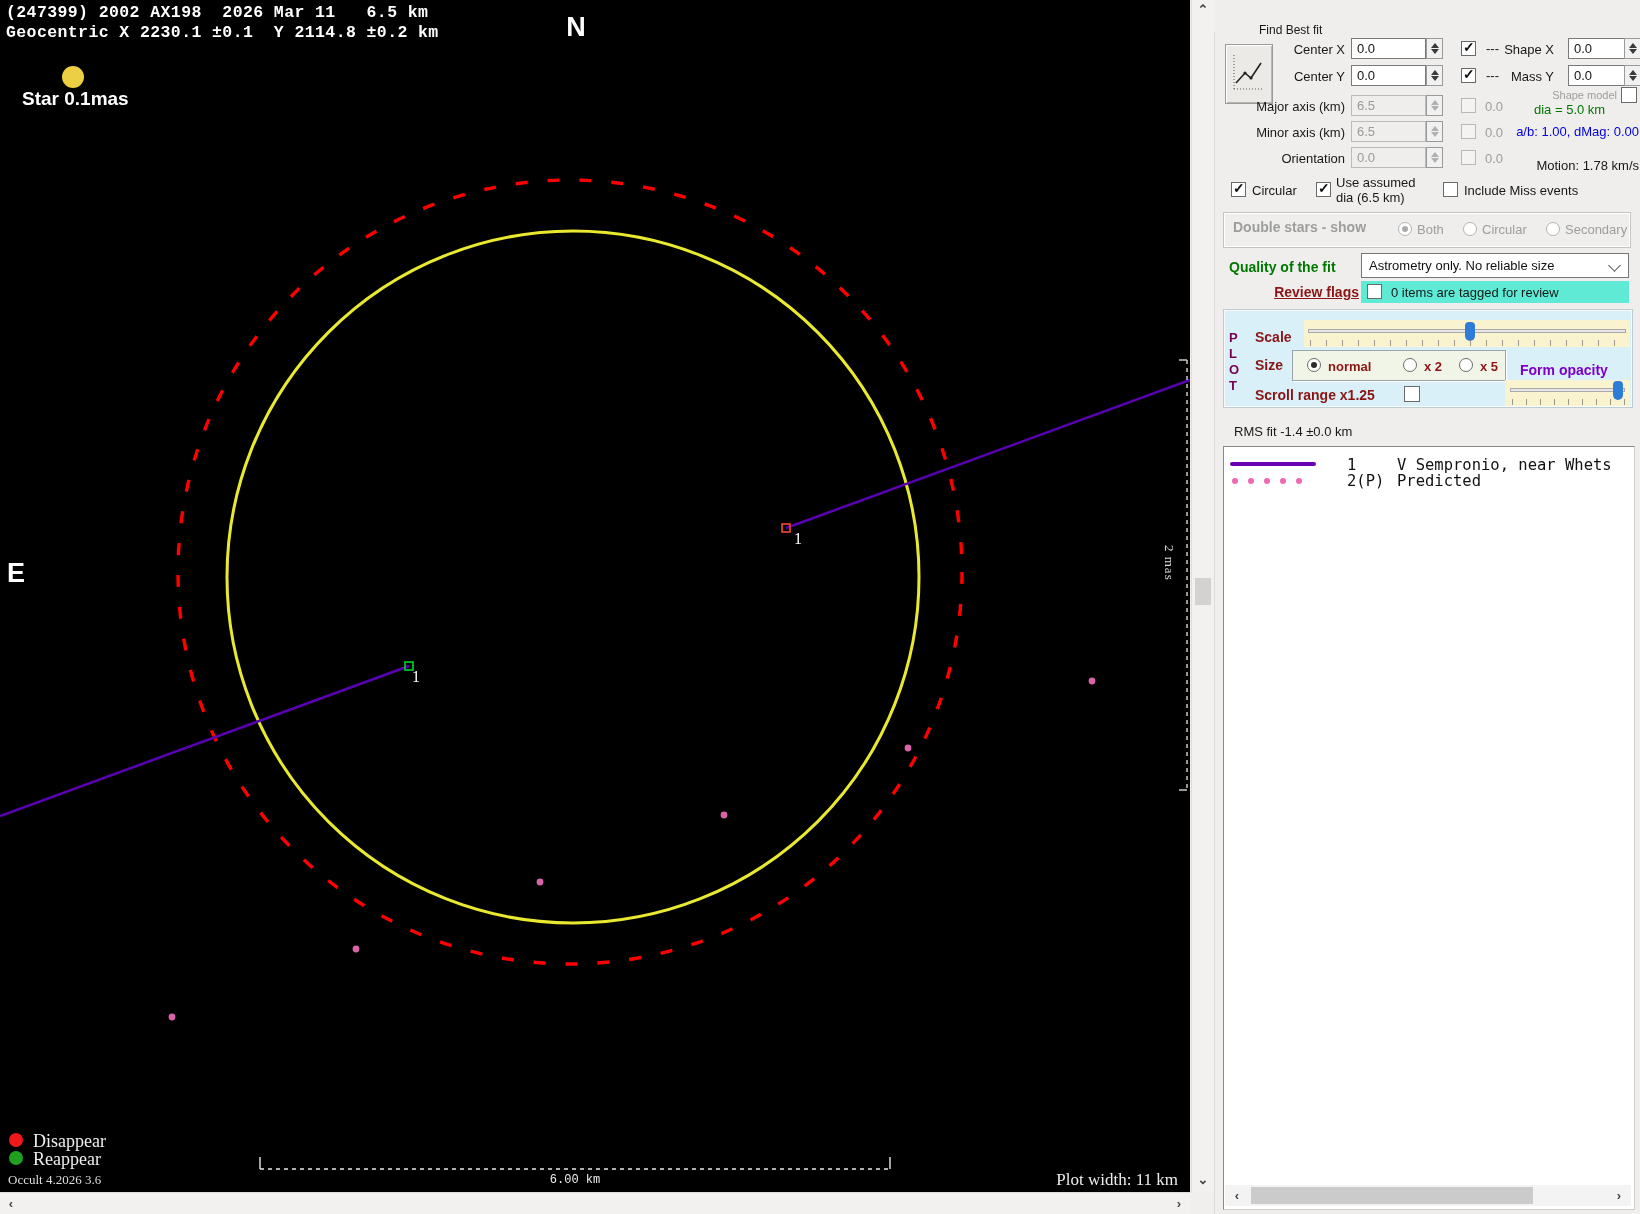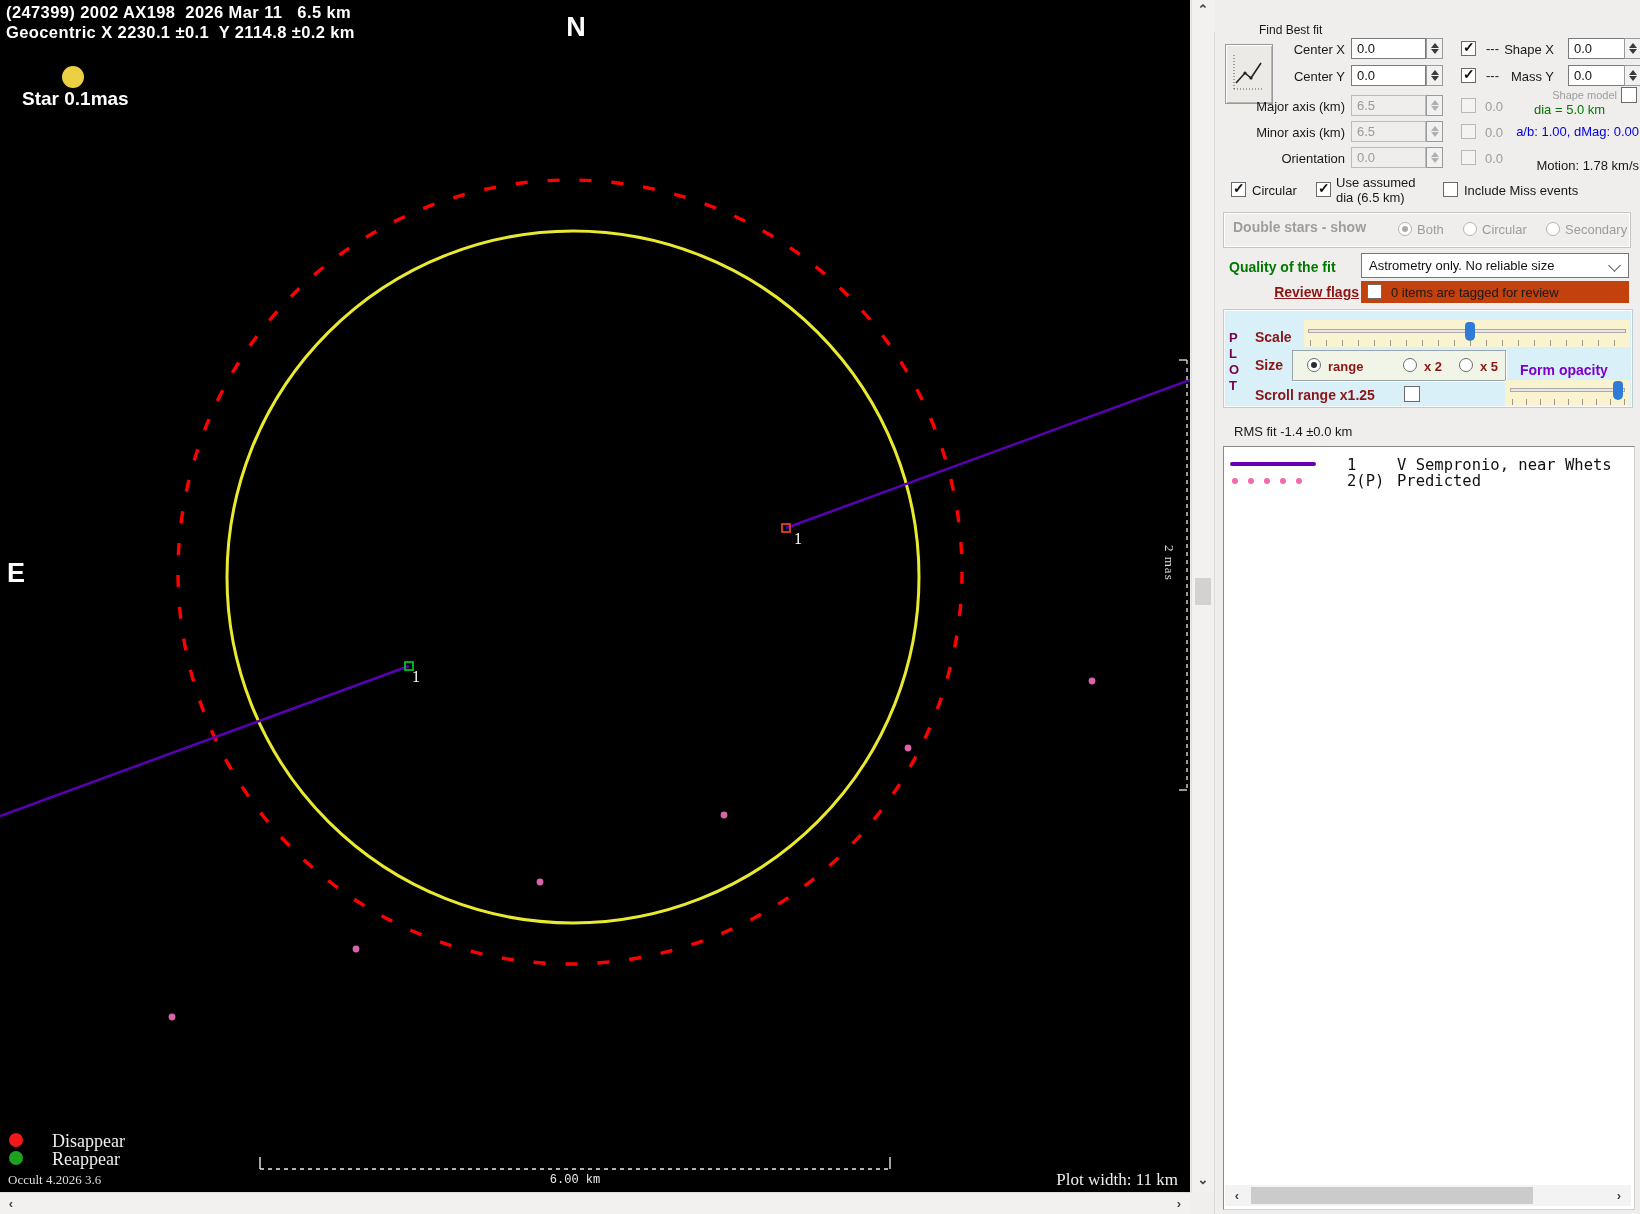--- a/index.html
+++ b/index.html
@@ -1,28 +1,28 @@
 <!DOCTYPE html>
 <html><head>
 <meta charset="utf-8">
 <style>
   html,body{margin:0;padding:0;background:#888;}
   .screen{position:relative;width:1640px;height:1214px;overflow:hidden;background:#efeeec;
     font-family:"Liberation Sans",sans-serif;}
   
   .plot{position:absolute;left:0;top:0;width:1190px;height:1192px;background:#000;overflow:hidden;}
-  .plot .hdr{position:absolute;color:#fff;font-weight:bold;font-size:16.5px;letter-spacing:.4px;white-space:pre;}
+  .plot .hdr{position:absolute;color:#fff;font-weight:bold;font-size:16.5px;letter-spacing:.4px;white-space:pre;font-family:Liberation Mono, monospace;}
   .plot .big{position:absolute;color:#fff;font-weight:bold;font-size:27px;}
   .plot .star-label{position:absolute;color:#fff;font-weight:bold;font-size:19px;}
   .plot .marker-label{position:absolute;color:#fff;font-size:16px;font-family:"Liberation Serif",serif;}
   .plot .mas-label{position:absolute;color:#ddd;font-size:13px;writing-mode:vertical-rl;letter-spacing:1px;
     font-family:"Liberation Serif",serif;}
   .legend-row{position:absolute;height:18px;}
   .legend-dot{position:absolute;left:0;top:2px;width:14px;height:14px;border-radius:50%;}
-  .legend-txt{position:absolute;left:24px;top:0;color:#eee;font-size:18px;font-family:"Liberation Serif",serif;margin-left:19px;}
+  .legend-txt{position:absolute;left:24px;top:0;color:#eee;font-size:18px;font-family:"Liberation Serif",serif;}
   .version{position:absolute;color:#ddd;font-size:13px;font-family:"Liberation Serif",serif;}
   .swlabel{position:absolute;color:#eee;font-size:12px;font-family:Liberation Mono, monospace;}
   .pwidth{position:absolute;color:#eee;font-size:17px;text-align:right;font-family:"Liberation Serif",serif;}
   
   .vscroll{position:absolute;left:1191px;top:0;width:23px;height:1192px;background:#f2f1f0;border-left:1px solid #e0dedc;}
   .hscroll{position:absolute;left:0;top:1192px;width:1191px;height:22px;background:#f2f1f0;border-top:1px solid #e0dedc;}
   .corner{position:absolute;left:1191px;top:1192px;width:23px;height:22px;background:#f0efee;}
   .sb-arrow{position:absolute;color:#444;font-size:13px;font-weight:bold;line-height:16px;text-align:center;}
   .sb-thumb{position:absolute;background:#d4d2d0;}
   
@@ -50,21 +50,21 @@
   .cb.on::after{content:"✓";position:absolute;left:1px;top:-3px;font-size:14px;font-weight:bold;color:#111;}
   .radio{position:absolute;width:14px;height:14px;border:1px solid #6a6a6a;border-radius:50%;background:#fff;box-sizing:border-box;}
   .radio.dis{border-color:#b4b4b4;}
   .radio.on::after{content:"";position:absolute;left:3px;top:3px;width:6px;height:6px;border-radius:50%;background:#2a2a2a;}
   .radio.dis.on::after{background:#ababab;}
   .groupbox{position:absolute;border:1px solid #c6c4c1;box-shadow:1px 1px 0 #fff inset, -1px -1px 0 #fff inset;}
   .dd{position:absolute;background:#fff;border:1px solid #767676;box-sizing:border-box;font-size:13px;color:#111;
     padding:4px 0 0 7px;}
   .dd-chev{position:absolute;right:9px;top:7px;width:8px;height:8px;border-right:1.6px solid #555;
     border-bottom:1.6px solid #555;transform:rotate(45deg);}
-  .cyanbox{position:absolute;background:#c2410c;}
+  .cyanbox{position:absolute;background:#5eead4;}
   .plotbox{position:absolute;background:#d9f0f8;border:1px solid #bccdd4;box-shadow:0 0 0 1px #fafafa inset;}
   .ystrip{position:absolute;background:#f9f4cf;}
   .groove{position:absolute;height:4px;background:#e6e6e6;border:1px solid #aaa;box-sizing:border-box;}
   .sthumb{position:absolute;width:10px;height:19px;background:#2f7cd8;border-radius:4px 4px 5px 5px;}
   .ticks{position:absolute;height:6px;background:repeating-linear-gradient(90deg,#9a9a8a 0 1px,transparent 1px 16px);}
   .sizepanel{position:absolute;background:#f1f5e7;border:1px solid #9aa5aa;box-shadow:1px 1px 0 #fff;}
   .listbox{position:absolute;background:#fff;border:1px solid #8a8a8a;border-right-color:#cfcfcf;border-bottom-color:#cfcfcf;overflow:hidden;}
   .mono{font-family:"DejaVu Sans Mono","Liberation Mono",monospace;}
   .lrow{position:absolute;font-size:15.5px;color:#111;white-space:nowrap;}
   .swatch-line{position:absolute;height:4px;border-radius:2px;}
@@ -230,21 +230,21 @@
       <div class="lbl boldlbl maroon" style="left:31px;top:19px;font-size:14px;">Scale</div>
       <div class="ystrip" style="left:80px;top:10px;width:326px;height:27px;">
         <div class="groove" style="left:4px;top:9px;width:318px;"></div>
         <div class="sthumb" style="top: 2px; left: 161px;"></div>
         <div class="ticks" style="left:6px;top:20px;width:316px;"></div>
       </div>
 
       <div class="lbl boldlbl maroon" style="left:31px;top:47px;font-size:14px;">Size</div>
       <div class="sizepanel" style="left:68px;top:40px;width:212px;height:29px;">
         <div class="radio on" style="left:14px;top:7px;"></div>
-        <div class="lbl boldlbl maroon" style="left:35px;top:8px;">range</div>
+        <div class="lbl boldlbl maroon" style="left:35px;top:8px;">normal</div>
         <div class="radio" style="left:110px;top:7px;"></div>
         <div class="lbl boldlbl maroon" style="left:131px;top:8px;">x 2</div>
         <div class="radio" style="left:166px;top:7px;"></div>
         <div class="lbl boldlbl maroon" style="left:187px;top:8px;">x 5</div>
       </div>
       <div class="lbl boldlbl purple" style="left:296px;top:52px;font-size:14px;">Form opacity</div>
 
       <div class="lbl boldlbl maroon" style="left:31px;top:77px;font-size:14px;">Scroll range x1.25</div>
       <div class="cb" style="left:180px;top:76px;width:16px;height:16px;"></div>
       <div class="ystrip" style="left:281px;top:70px;width:125px;height:26px;">

